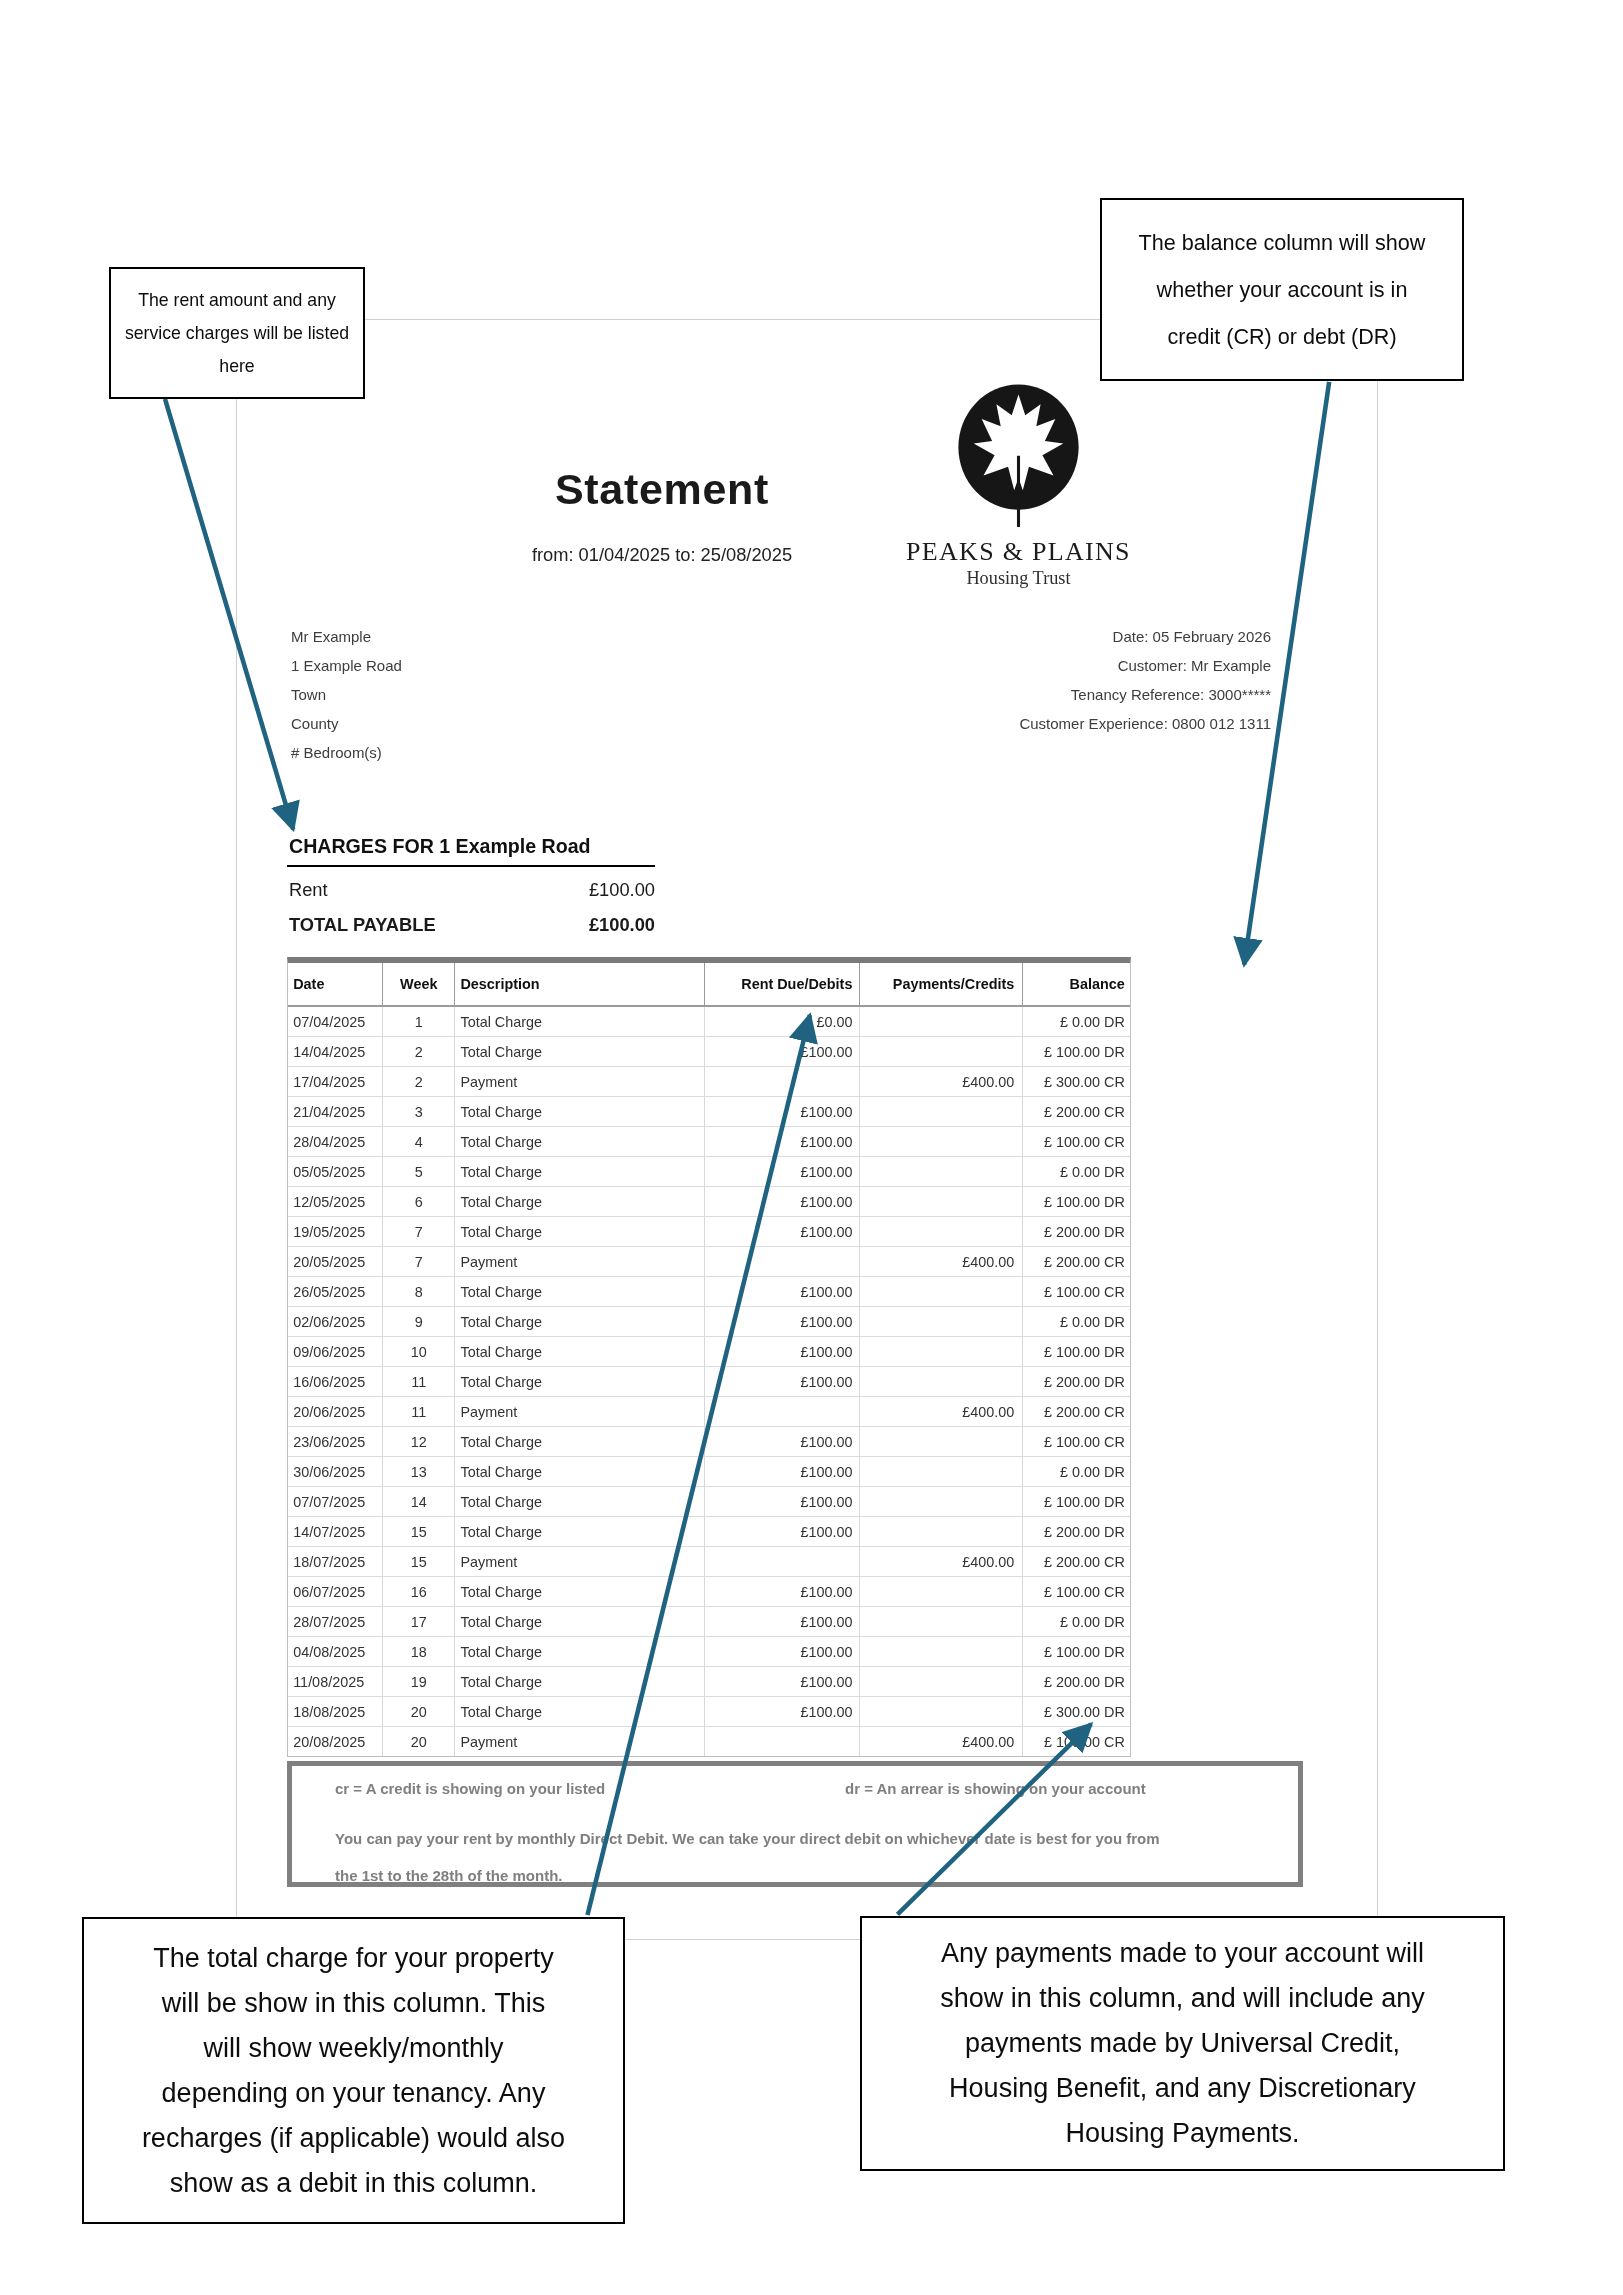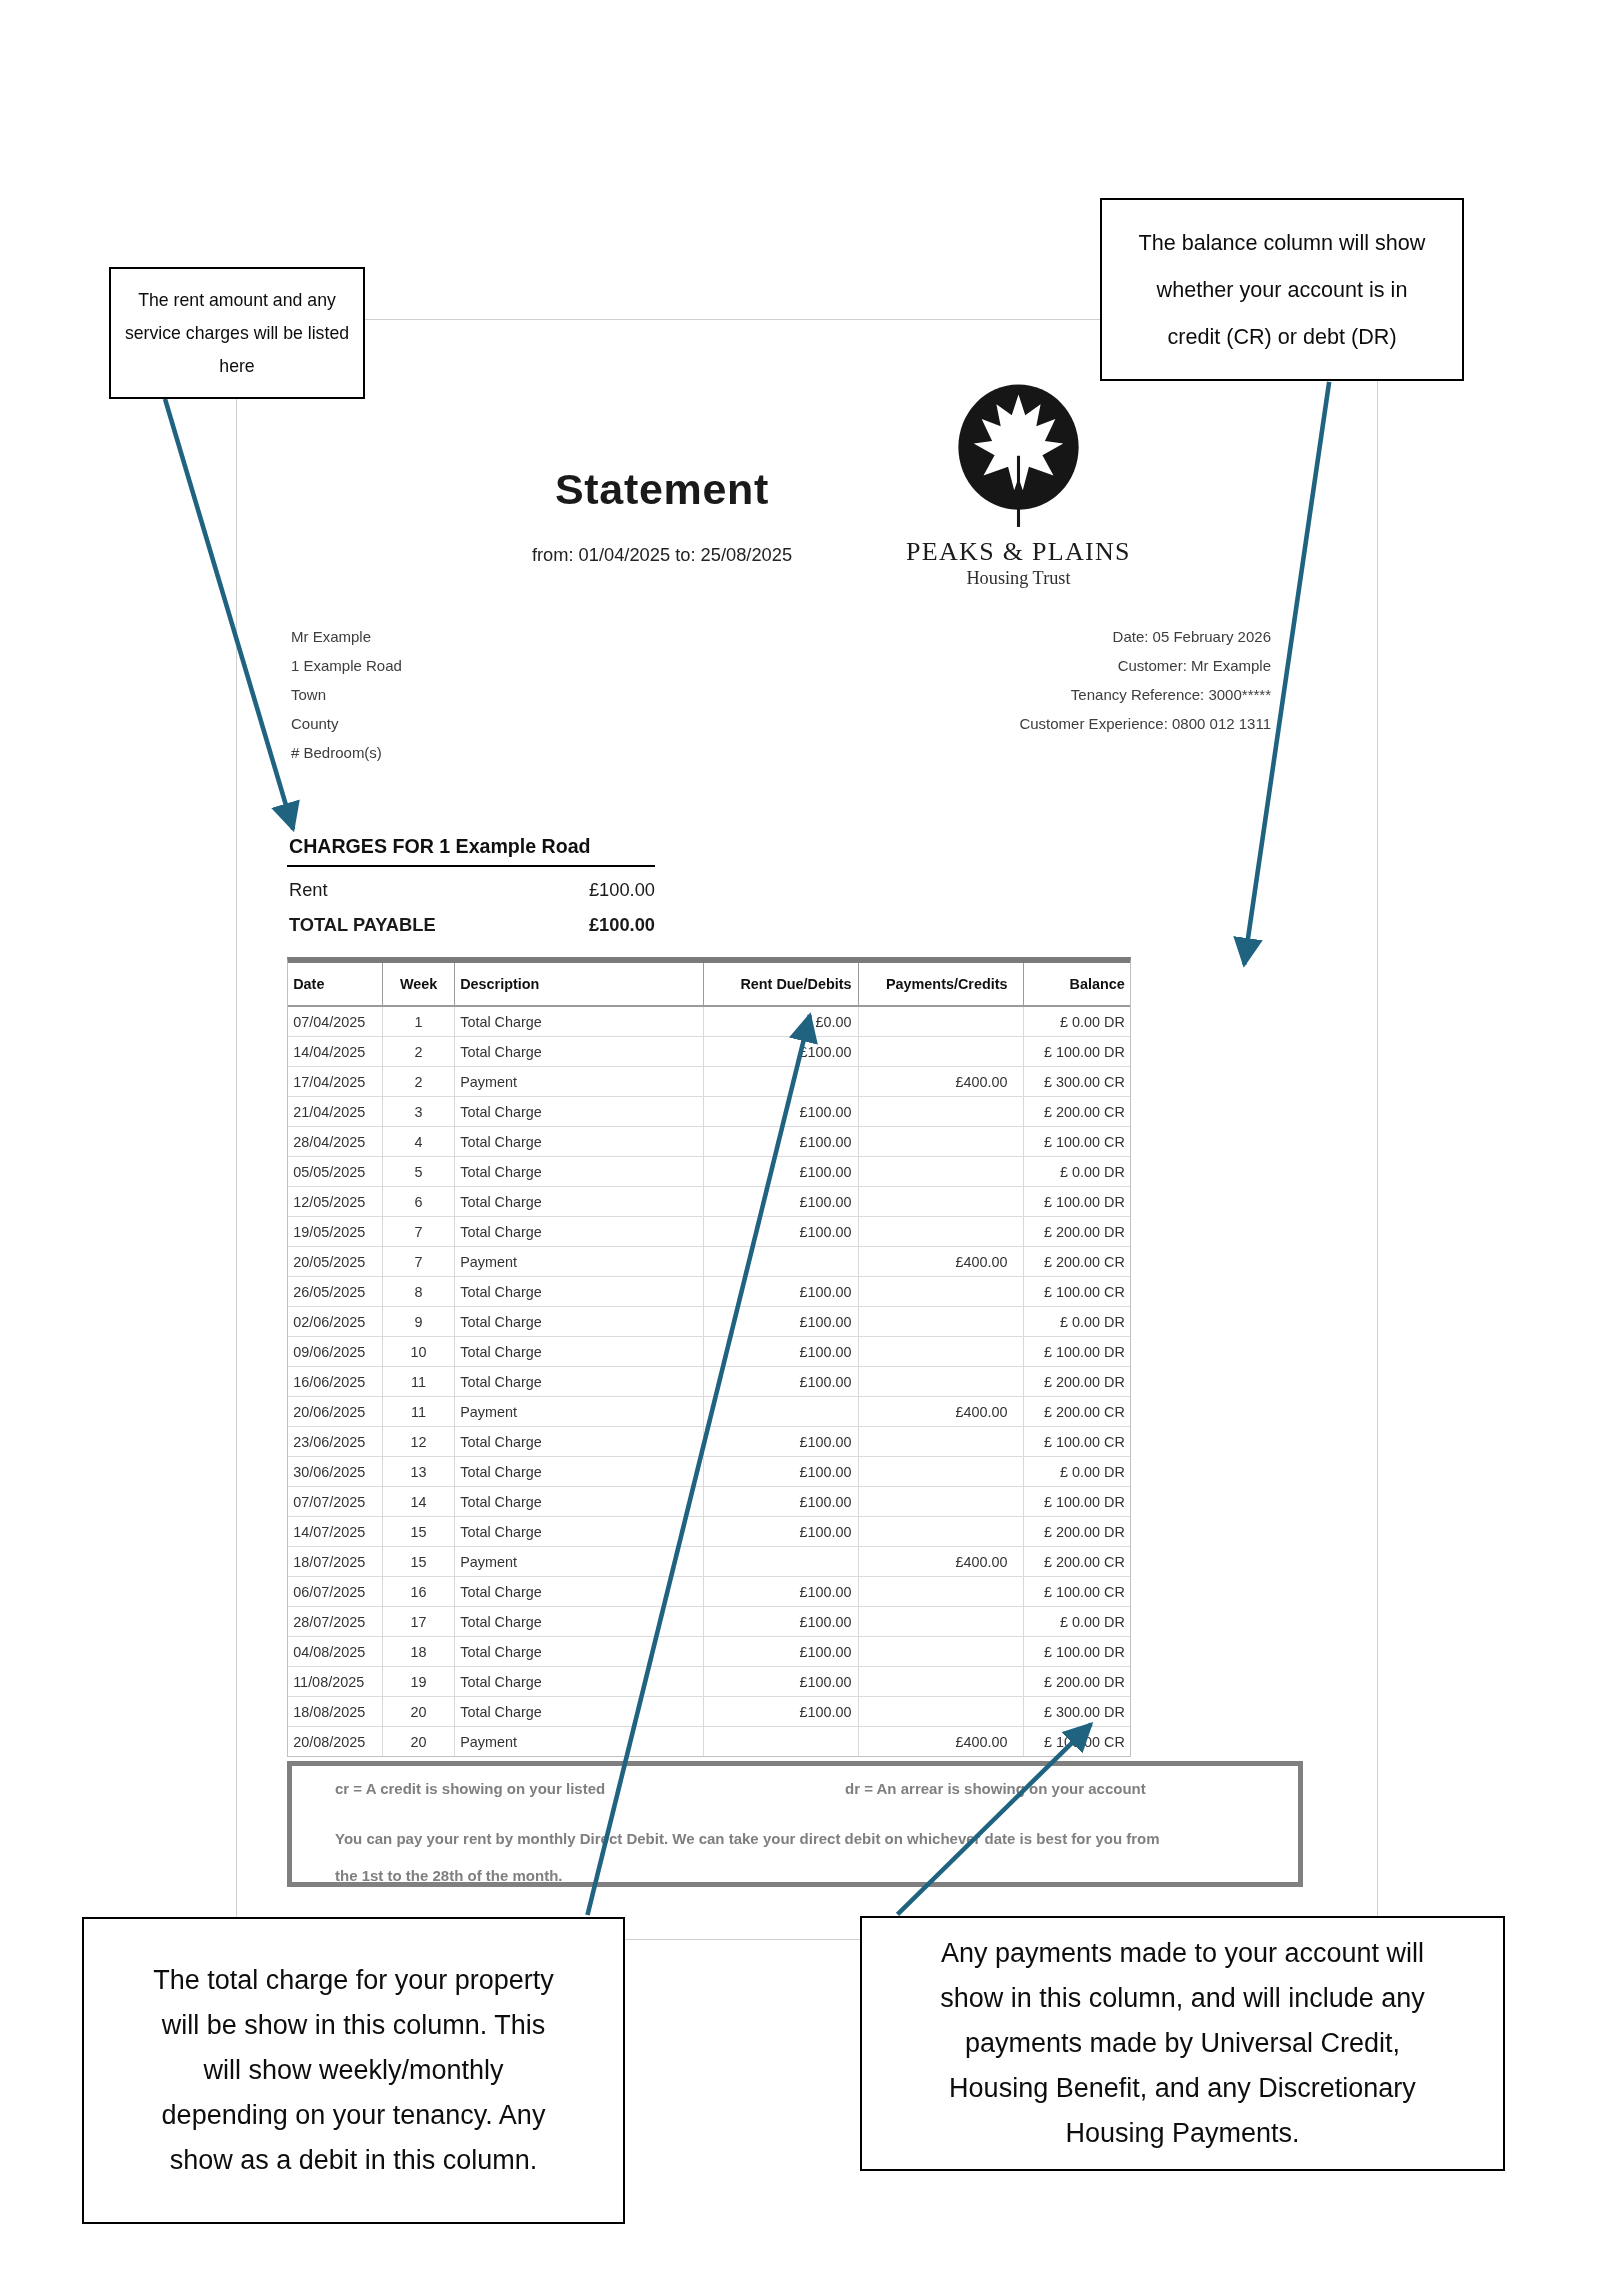--- a/index.html
+++ b/index.html
@@ -34,21 +34,21 @@
   .thead{display:flex;height:42px;border-bottom:2.6px solid #9a9a9a;}
   .thead .tcell{font-weight:bold;color:#111;border-right:1.3px solid #9a9a9a;align-items:center;}
   .trow{display:flex;height:29px;border-bottom:1.3px solid #dcdcdc;}
   .trow:last-child{border-bottom:none;}
   .tcell{box-sizing:border-box;font-size:14.4px;color:#333;display:flex;align-items:center;border-right:1.3px solid #d9d9d9;overflow:hidden;}
   .tcell:last-child{border-right:none;}
   .c0{width:114px;padding-left:5.2px;}
   .c1{width:87px;justify-content:center;}
   .c2{width:301px;padding-left:5.2px;}
   .c3{width:186px;justify-content:flex-end;padding-right:6.5px;}
-  .c4{width:196px;justify-content:flex-end;padding-right:15px;text-align:center;}
+  .c4{width:196px;justify-content:flex-end;padding-right:8px;text-align:center;}
   .c5{width:128px;justify-content:flex-end;padding-right:5.2px;}
 
   
   .footer-box{position:absolute;left:50px;top:1441px;width:1016px;height:126px;border:5.2px solid #808080;
               box-sizing:border-box;color:#7f7f7f;font-weight:bold;font-size:15px;}
   .fb-cr{position:absolute;left:43px;top:14.4px;}
   .fb-dr{position:absolute;left:553px;top:14.4px;}
   .fb-body{position:absolute;left:43px;top:54px;line-height:37px;width:929px;}
 
   
@@ -353,20 +353,21 @@
   <div class="callout callout-tr">
       <div>The balance column will show</div>
       <div>whether your account is in</div>
       <div>credit (CR) or debt (DR)</div>
     </div>
   <div class="callout callout-bl">
       <div>The total charge for your property</div>
       <div>will be show in this column. This</div>
       <div>will show weekly/monthly</div>
       <div>depending on your tenancy. Any</div>
+      <div>recharges (if applicable) would also</div>
       <div>show as a debit in this column.</div>
     </div>
   <div class="callout callout-br">
       <div>Any payments made to your account will</div>
       <div>show in this column, and will include any</div>
       <div>payments made by Universal Credit,</div>
       <div>Housing Benefit, and any Discretionary</div>
       <div>Housing Payments.</div>
     </div>
 

